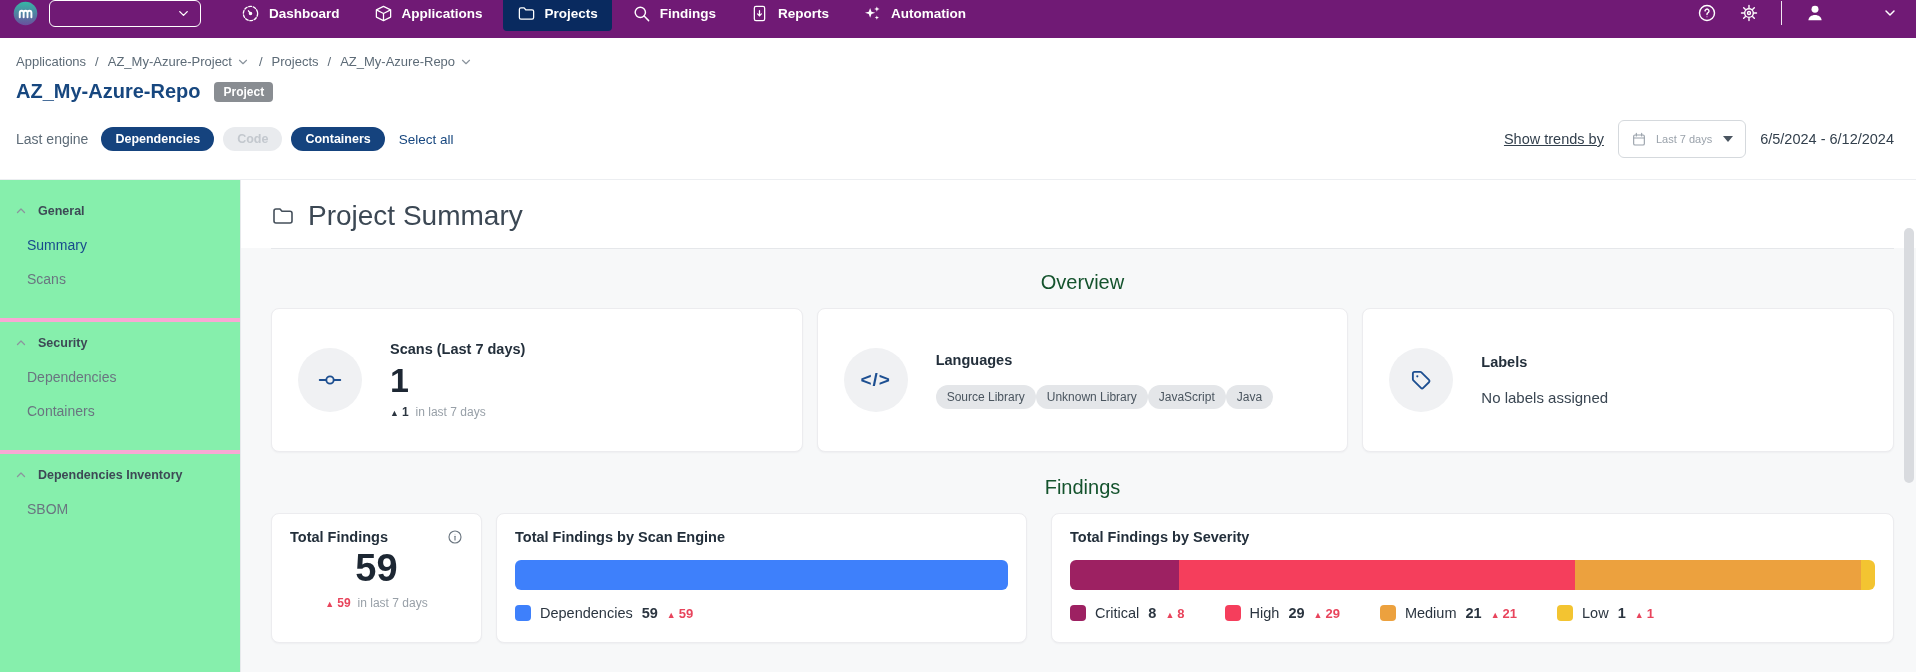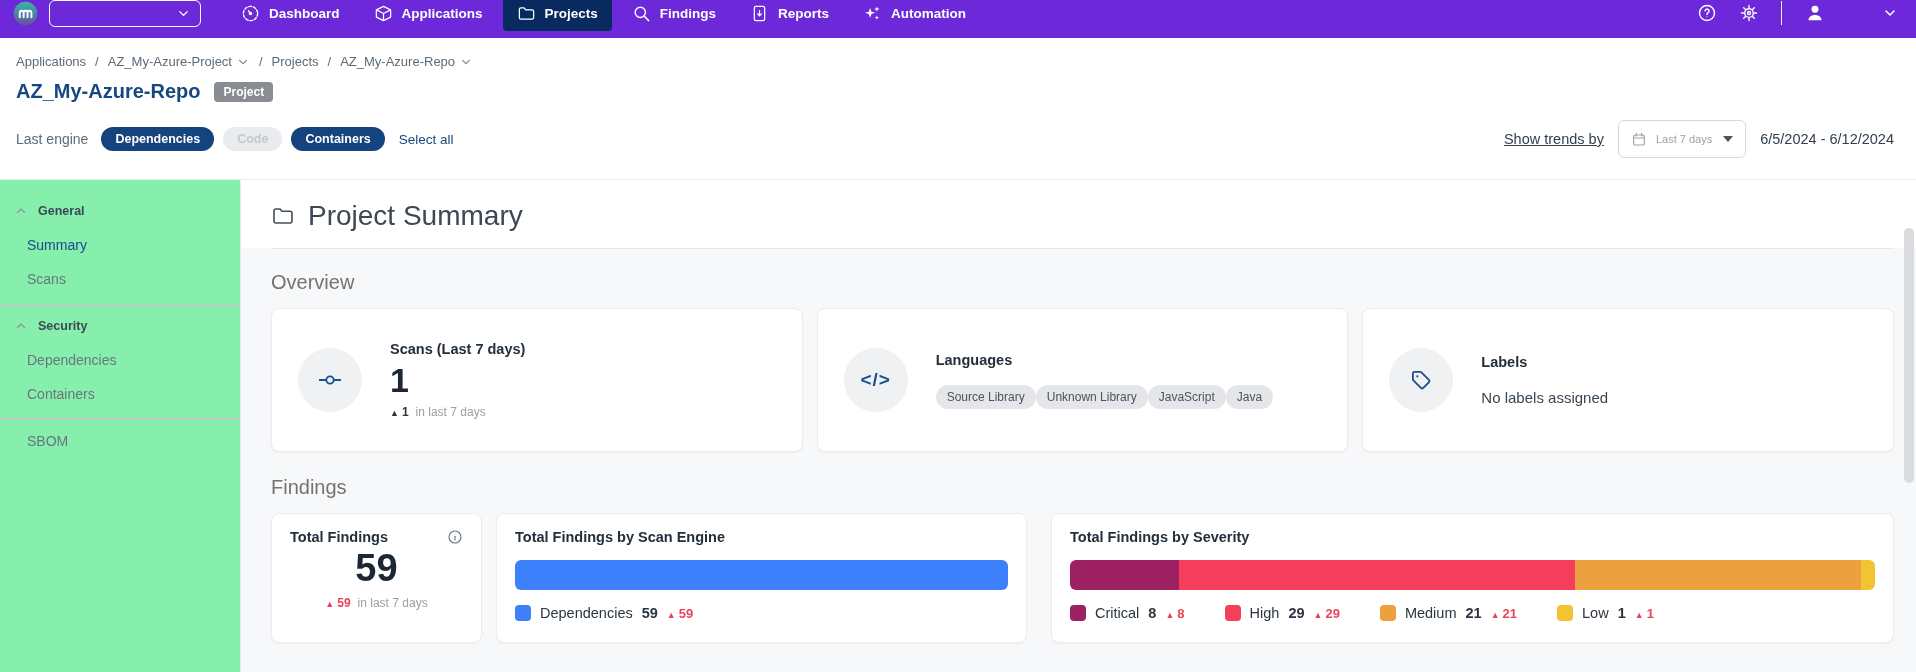--- a/index.html
+++ b/index.html
@@ -1,20 +1,20 @@
 <!DOCTYPE html>
 <html><head>
 <meta charset="utf-8">
 <style>
   * { box-sizing: border-box; }
   html,body { margin:0; width:1916px; height:672px; overflow:hidden;
     font-family:"Liberation Sans","DejaVu Sans",sans-serif; background:#fff; }
 
   
-  .navbar { height:38px; background:#6d28d9; display:flex; align-items:center;
+  .navbar { height:38px; background:#701a75; display:flex; align-items:center;
     padding:0 18px 12px 12px; color:#fff; }
   .logo { width:27px; height:27px; margin-right:10px; cursor:pointer; }
   .org-select { width:152px; height:27px; border:1.5px solid #fff; border-radius:6px;
     display:flex; align-items:center; justify-content:flex-end; padding:0 9px; cursor:pointer; }
   .nav-items { display:flex; align-items:center; margin-left:26px; gap:6px; }
   .nav-item { display:flex; align-items:center; gap:9px; padding:8px 14px; font-size:13.5px;
     font-weight:600; cursor:pointer; border-radius:4px; white-space:nowrap; }
   .nav-item.active { background:#092a5f; }
   .nav-item svg { display:block; }
   .nav-right { margin-left:auto; display:flex; align-items:center; gap:22px; }
@@ -46,34 +46,34 @@
   .trends-dd .cal { color:#9aa2ab; display:flex; }
   .trends-value { font-size:11px; color:#9aa2ab; }
   .dd-caret { width:0; height:0; border-left:5px solid transparent;
     border-right:5px solid transparent; border-top:6px solid #4a5560; margin-left:2px; }
   .date-range { font-size:14.5px; color:#323f4c; }
 
   
   .body { display:flex; height:492px; }
   .sidebar { width:241px; background:#86efac; border-right:1px solid #e7e9ec; padding-top:10px; }
   .side-section { padding:4px 0 8px; }
-  .side-section + .side-section { border-top:1px solid #f9a8d4; }
+  .side-section + .side-section { border-top:4px solid #f9a8d4;margin-top:14px; }
   .side-header { display:flex; align-items:center; gap:10px; padding:10px 14px;
     font-size:12.5px; font-weight:700; color:#3d4955; cursor:pointer; }
   .side-header .chev { color:#8b949d; display:flex; }
   .side-item { padding:9px 14px 9px 27px; font-size:14px; color:#6a7580; cursor:pointer; }
   .side-item.active { color:#174a8c; font-weight:400; }
 
   .main { flex:1; background:#f7f8f9; overflow:hidden; }
   .ps-band { background:#fff; padding:20px 22px 16px 30px; display:flex; align-items:center; gap:13px; }
   .ps-title { font-size:28px; color:#3c4854; }
   .ps-band .ps-icon { color:#444f5a; display:flex; }
   .main-divider { height:1px; background:#e5e7ea; margin:0 22px 0 30px; }
   .main-lower { padding:14px 22px 0 30px; }
-  .sec-heading { font-size:20px; color:#737373; font-weight:400; margin:8px 0 14px; }
+  .sec-heading { font-size:20px; color:#14532d; font-weight:400; margin:8px 0 14px;text-align:center; }
 
   .cards-row { display:flex; gap:14px; }
   .ov-card { flex:1; background:#fff; border:1px solid #ececef; border-radius:8px;
     box-shadow:0 1px 2px rgba(16,24,40,.04); padding:20px 26px; display:flex;
     gap:28px; align-items:center; height:144px; }
   .icon-circle { width:64px; height:64px; border-radius:50%; background:#f0f1f3;
     display:flex; align-items:center; justify-content:center; color:#1d4f91; flex:0 0 64px; }
   .code-glyph::before { content:"</>"; font-size:19px; font-weight:700; letter-spacing:1px; }
   .ov-content { flex:1; }
   .card-title { font-size:14.5px; font-weight:700; color:#232f3b; }
@@ -300,20 +300,28 @@
           <svg viewBox="0 0 24 24" width="14" height="14" fill="none" stroke="currentColor" stroke-width="2.2" stroke-linecap="round" stroke-linejoin="round">
               <path d="M6 14.5l6-6 6 6"></path>
             </svg>
         </span>
         <span>Security</span>
       </div>
       <div class="side-item">Dependencies</div>
       <div class="side-item">Containers</div>
     </div>
     <div class="side-section">
+      <div class="side-header">
+        <span class="chev">
+          <svg viewBox="0 0 24 24" width="14" height="14" fill="none" stroke="currentColor" stroke-width="2.2" stroke-linecap="round" stroke-linejoin="round">
+              <path d="M6 14.5l6-6 6 6"></path>
+            </svg>
+        </span>
+        <span>Dependencies Inventory</span>
+      </div>
       <div class="side-item">SBOM</div>
     </div>
   </aside>
 
   <main class="main">
     <div class="ps-band">
       <span class="ps-icon">
         <svg viewBox="0 0 24 24" width="24" height="24" fill="none" stroke="currentColor" stroke-width="1.6" stroke-linejoin="round">
           <path d="M3 7a2 2 0 0 1 2-2h4l2 2.3h8a2 2 0 0 1 2 2V17a2 2 0 0 1-2 2H5a2 2 0 0 1-2-2z"></path>
         </svg>

